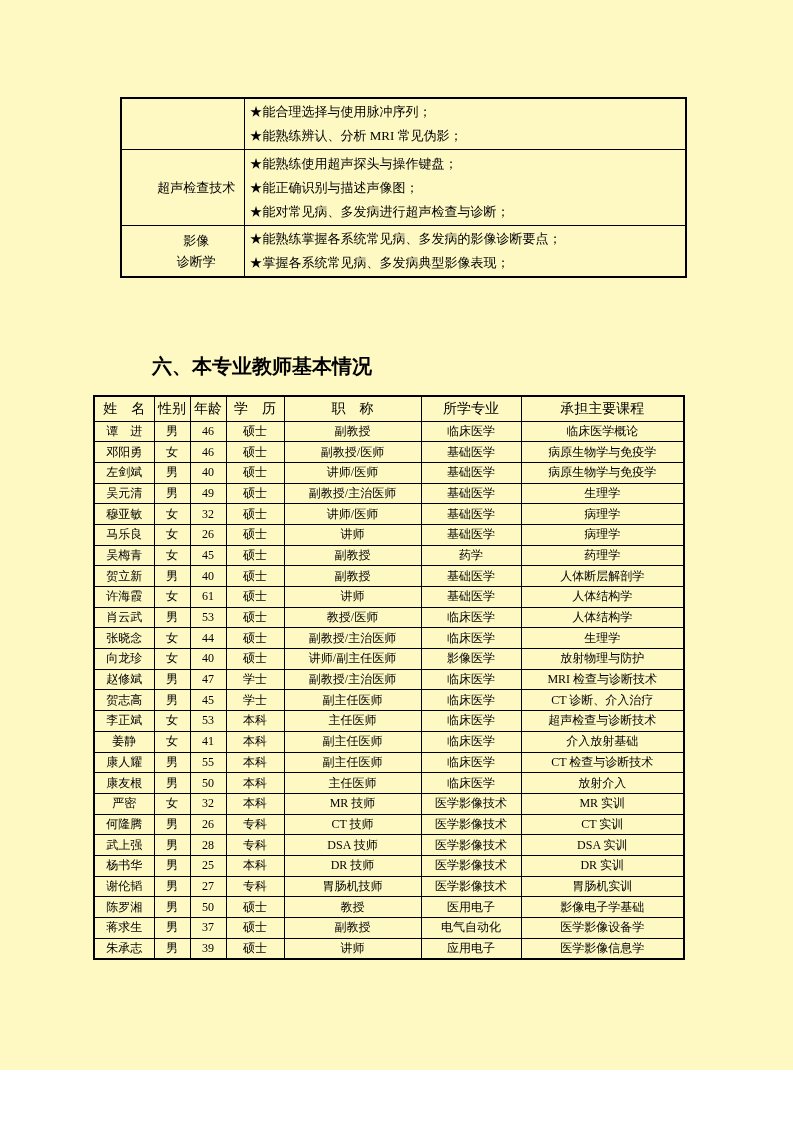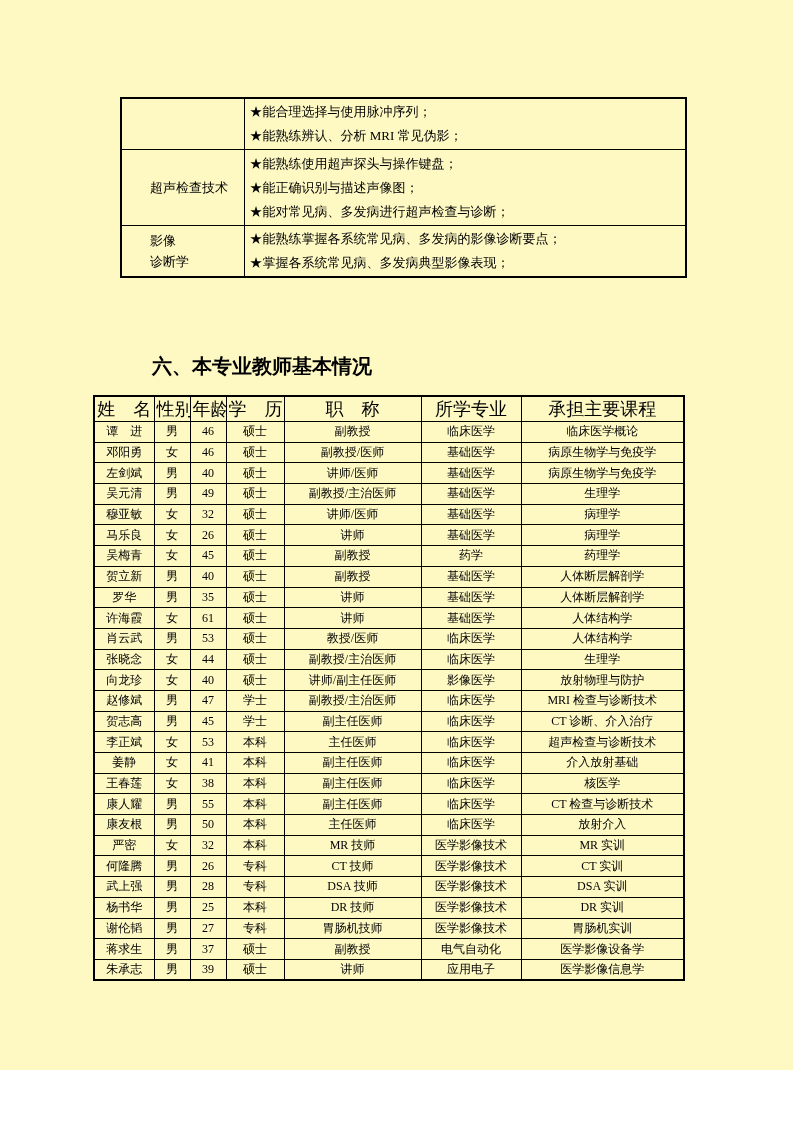--- a/index.html
+++ b/index.html
@@ -29,21 +29,21 @@
     font-size: 13px;
   }
   .skills-table td {
     border: 1px solid #000;
     vertical-align: middle;
   }
   .skills-row-0 td { height: 45px; }
   .skills-row-1 td { height: 73px; }
   .skills-row-2 td { height: 44px; }
   .skills-table td.label-cell {
-    text-align: left;
+    text-align: center;
     line-height: 21px;
     padding-left: 28px;
   }
   .skills-table td.items-cell {
     text-align: left;
     padding-left: 5px;
   }
   .skill-item { line-height: 24px; }
 
   
@@ -75,21 +75,21 @@
     border: 1px solid #000;
     text-align: center;
     vertical-align: middle;
     padding: 0 2px;
     overflow: hidden;
     white-space: nowrap;
   }
   .teachers-table thead tr { height: 25px; }
   .teachers-table thead th {
     font-weight: normal;
-    font-size: 18px;
+    font-size: 14px;
   }
   .teachers-table tbody tr { height: 20.7px; }
   .teachers-table tbody td { font-size: 12px; }
 </style>
 </head>
 <body>
 
 <div class="page">
 
   <table class="skills-table">
@@ -218,29 +218,20 @@
         <tr>
           <td>贺立新</td>
           <td>男</td>
           <td>40</td>
           <td>硕士</td>
           <td>副教授</td>
           <td>基础医学</td>
           <td>人体断层解剖学</td>
         </tr>
         <tr>
-          <td>罗华</td>
-          <td>男</td>
-          <td>35</td>
-          <td>硕士</td>
-          <td>讲师</td>
-          <td>基础医学</td>
-          <td>人体断层解剖学</td>
-        </tr>
-        <tr>
           <td>许海霞</td>
           <td>女</td>
           <td>61</td>
           <td>硕士</td>
           <td>讲师</td>
           <td>基础医学</td>
           <td>人体结构学</td>
         </tr>
         <tr>
           <td>肖云武</td>
@@ -299,29 +290,20 @@
         <tr>
           <td>姜静</td>
           <td>女</td>
           <td>41</td>
           <td>本科</td>
           <td>副主任医师</td>
           <td>临床医学</td>
           <td>介入放射基础</td>
         </tr>
         <tr>
-          <td>王春莲</td>
-          <td>女</td>
-          <td>38</td>
-          <td>本科</td>
-          <td>副主任医师</td>
-          <td>临床医学</td>
-          <td>核医学</td>
-        </tr>
-        <tr>
           <td>康人耀</td>
           <td>男</td>
           <td>55</td>
           <td>本科</td>
           <td>副主任医师</td>
           <td>临床医学</td>
           <td>CT 检查与诊断技术</td>
         </tr>
         <tr>
           <td>康友根</td>
@@ -371,20 +353,29 @@
         <tr>
           <td>谢伦韬</td>
           <td>男</td>
           <td>27</td>
           <td>专科</td>
           <td>胃肠机技师</td>
           <td>医学影像技术</td>
           <td>胃肠机实训</td>
         </tr>
         <tr>
+          <td>陈罗湘</td>
+          <td>男</td>
+          <td>50</td>
+          <td>硕士</td>
+          <td>教授</td>
+          <td>医用电子</td>
+          <td>影像电子学基础</td>
+        </tr>
+        <tr>
           <td>蒋求生</td>
           <td>男</td>
           <td>37</td>
           <td>硕士</td>
           <td>副教授</td>
           <td>电气自动化</td>
           <td>医学影像设备学</td>
         </tr>
         <tr>
           <td>朱承志</td>

